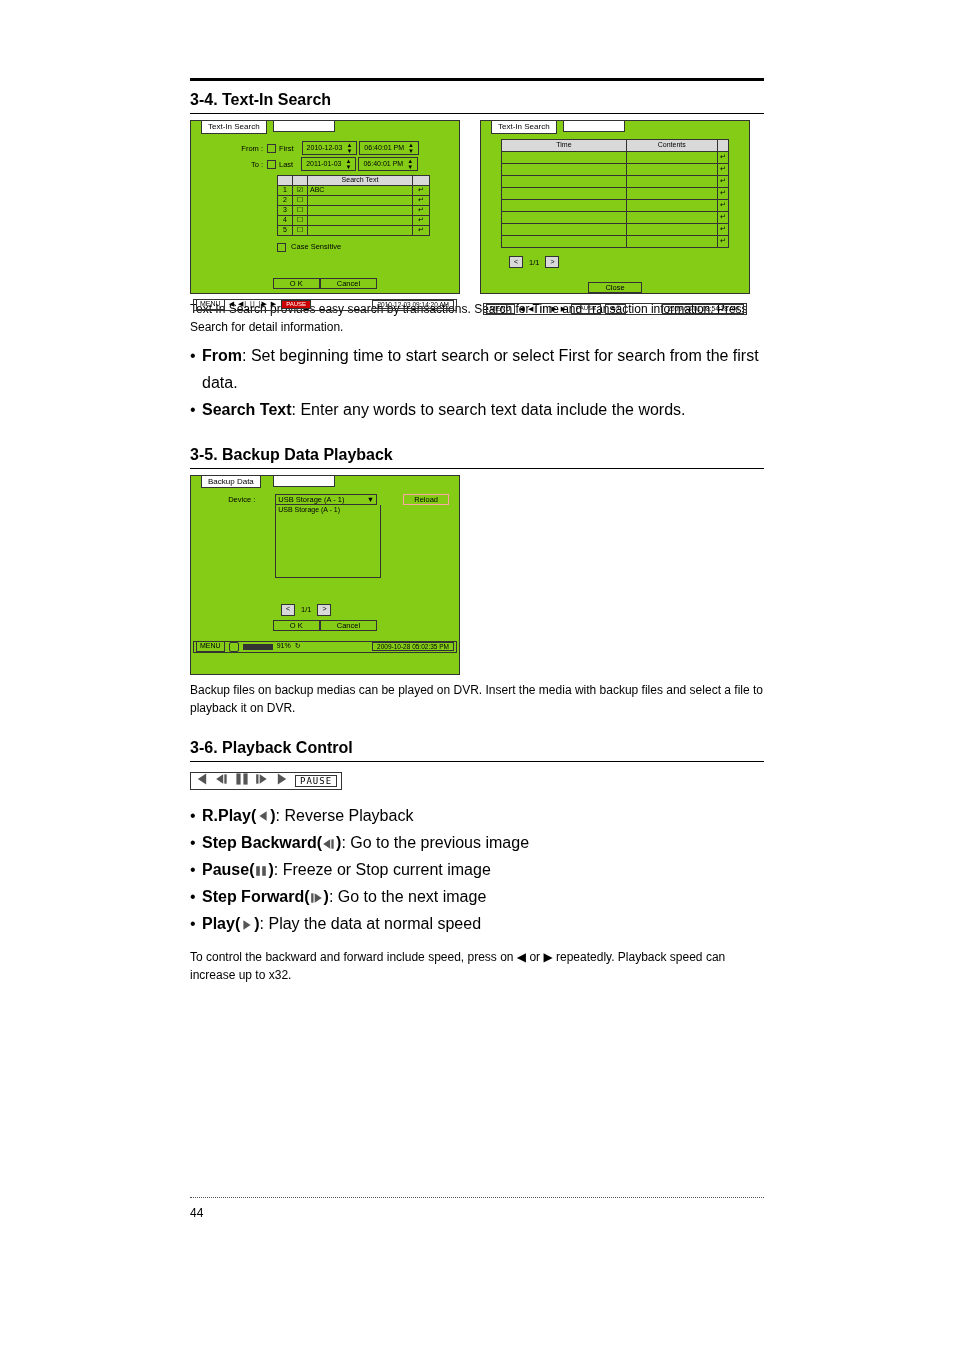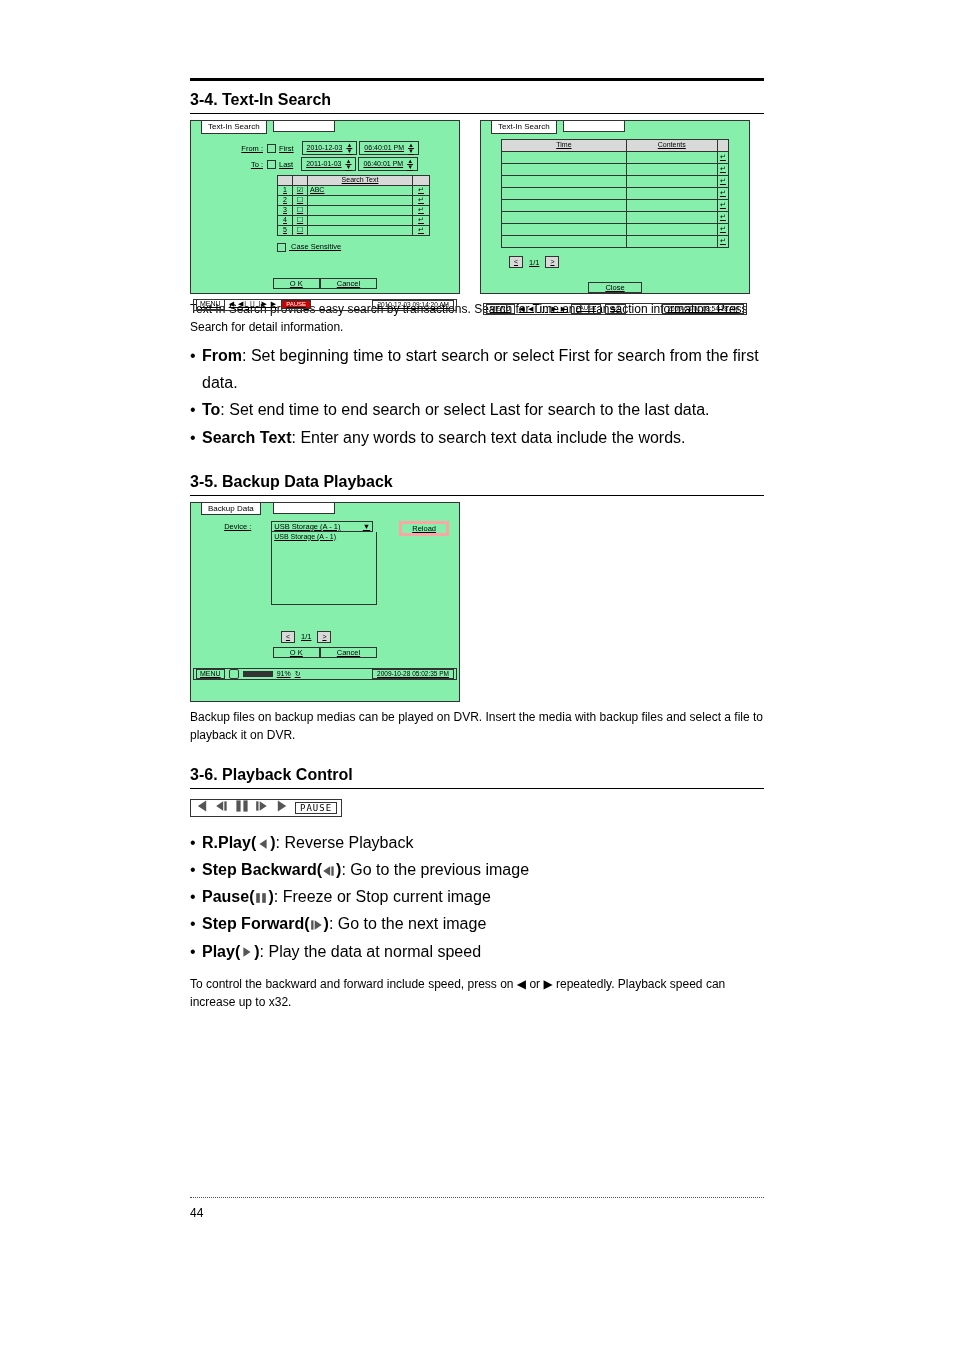--- a/index.html
+++ b/index.html
@@ -54,24 +54,23 @@
   .figrow {
     display: flex;
     gap: 20px;
     margin-bottom: 6px;
   }
   
   .fig {
     border: 1px solid #333;
     font-size: 8px;
     line-height: 1.2;
-    background: #86efac;
+    background: #84cc16;
     position: relative;
     box-sizing: border-box;
-    text-decoration: underline;
   }
   .fig .tab {
     position: absolute;
     top: -1px;
     left: 10px;
     border: 1px solid #333;
     background: #fff;
     padding: 1px 6px;
     font-size: 8px;
   }
@@ -233,21 +232,21 @@
   }
   .devrow .dlist {
     border: 1px solid #333;
     border-top: none;
     width: 100px;
     height: 70px;
     padding: 1px 2px;
     font-size: 7px;
   }
   .devrow .reload {
-    border: 3px solid #fca5a5;
+    border: 1px solid #fca5a5;
     padding: 0 10px;
     margin-left: 4px;
   }
   .fig3 .pager { margin-left: 80px; margin-top: 26px; }
   .fig3 .btnrow { margin-top: 4px; }
   .bar {
     display: inline-block;
     width: 30px; height: 6px;
     background: #333;
     vertical-align: middle;
@@ -469,21 +468,20 @@
         <span class="pill">⏏①</span>
         <span class="spacer"></span>
         <span class="stamp">2009-03-01 08:54:18 AM</span>
       </div>
     </div>
   </div>
 
   <p class="body-text">Text In Search provides easy search by transactions. Search for Time and Transaction information. Press Search for detail information.</p>
   <ul class="bullets">
     <li><b>From</b><span>: Set beginning time to start search or select First for search from the first data.</span></li>
-    <li><b>To</b><span>: Set end time to end search or select Last for search to the last data.</span></li>
     <li><b>Search Text</b><span>: Enter any words to search text data include the words.</span></li>
   </ul>
 
   
   <h2 class="section" style="margin-top:22px">3-5. Backup Data Playback</h2>
   <div class="section-rule"></div>
 
   <div class="fig fig3">
     <div class="tab">Backup Data</div>
     <div class="tab2"></div>

